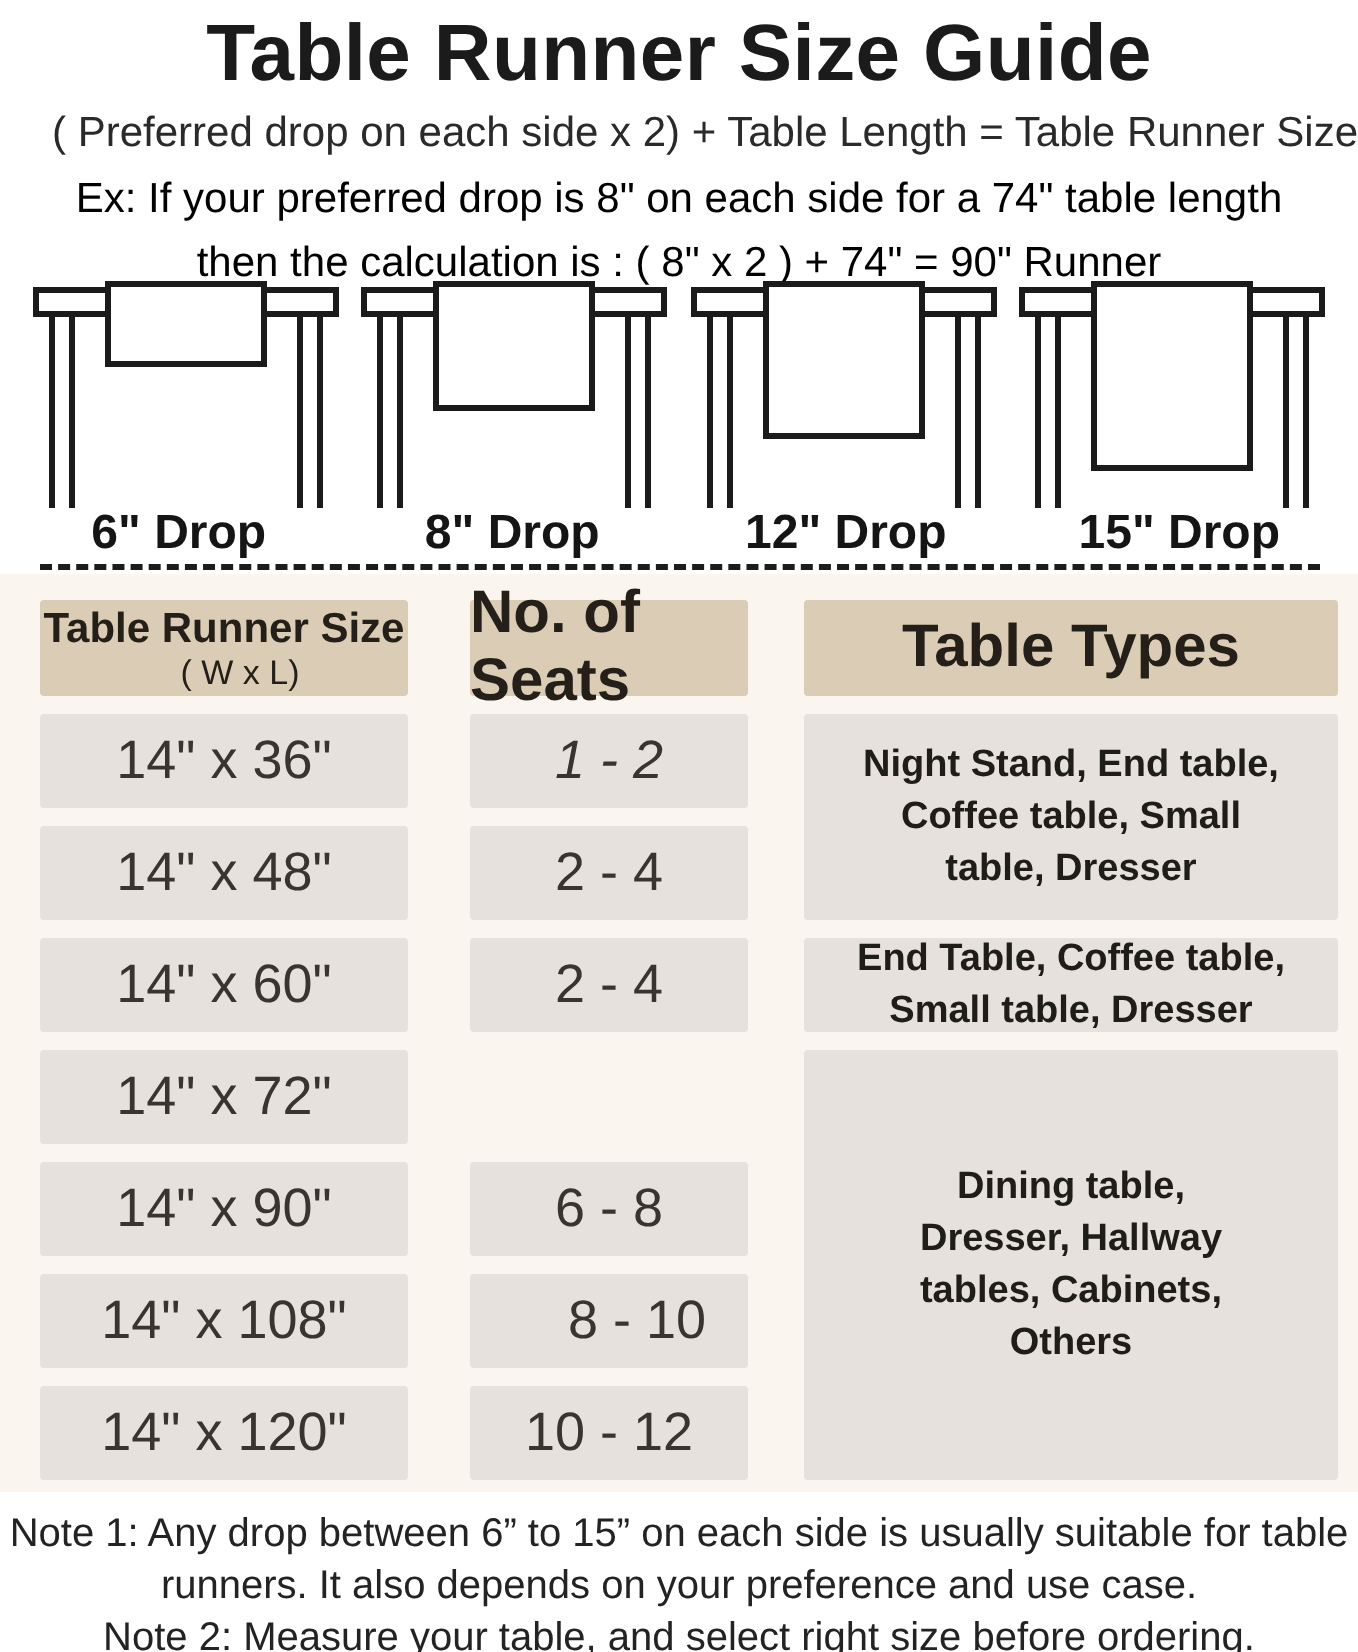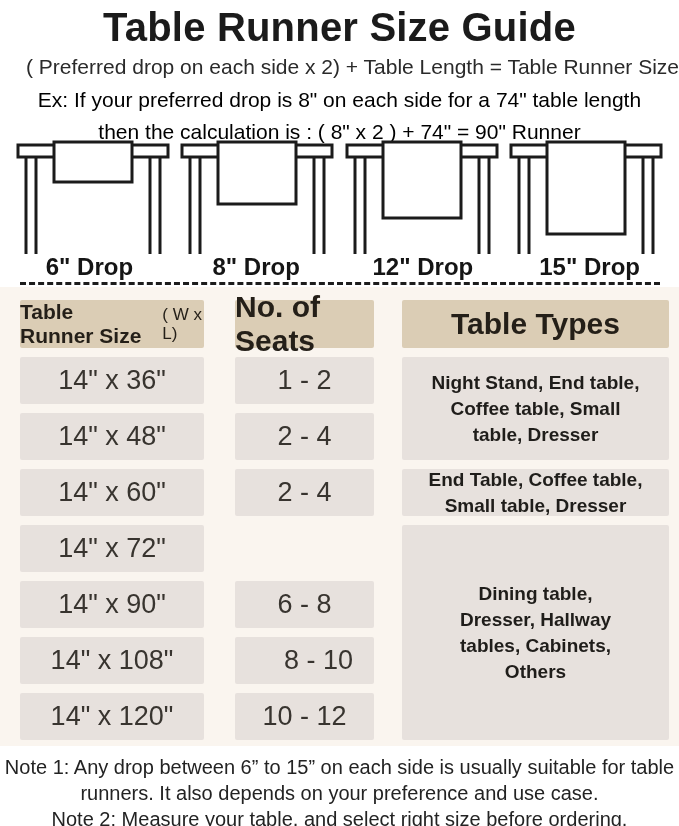--- a/index.html
+++ b/index.html
@@ -79,21 +79,21 @@
   .size-grid {
     display: grid;
     grid-template-columns: 184px 31px 139px 28px 267px;
     grid-template-rows: 48px repeat(7, 47px);
     row-gap: 9px;
   }
   .hdr {
     background: #dbcdb5;
     border-radius: 2px;
     display: flex;
-    flex-direction: row;
+    flex-direction: column;
     align-items: center;
     justify-content: center;
     font-weight: bold;
     color: #241f18;
     grid-row: 1;
   }
   .hdr-main { font-size: 21px; line-height: 24px; }
   .hdr-sub { font-size: 17px; line-height: 19px; font-weight: normal; margin-left: 16px; }
   .hdr-big { font-size: 30px; }
   .cell {
@@ -201,21 +201,21 @@
     <div class="size-grid">
 
       <div class="hdr c1">
         <span class="hdr-main">Table Runner Size</span>
         <span class="hdr-sub">( W x L)</span>
       </div>
       <div class="hdr hdr-big c2">No. of Seats</div>
       <div class="hdr hdr-big" style="grid-column:5;">Table Types</div>
 
       <div class="cell c1" style="grid-row:2;">14" x 36"</div>
-      <div class="cell c2" style="grid-row:2;">1 - 2</div>
+      <div class="cell c2" style="grid-row:2;font-style:italic;">1 - 2</div>
 
       <div class="cell c1" style="grid-row:3;">14" x 48"</div>
       <div class="cell c2" style="grid-row:3;">2 - 4</div>
 
       <div class="cell c1" style="grid-row:4;">14" x 60"</div>
       <div class="cell c2" style="grid-row:4;">2 - 4</div>
 
       <div class="cell c1" style="grid-row:5;">14" x 72"</div>
 
       <div class="cell c1" style="grid-row:6;">14" x 90"</div>

